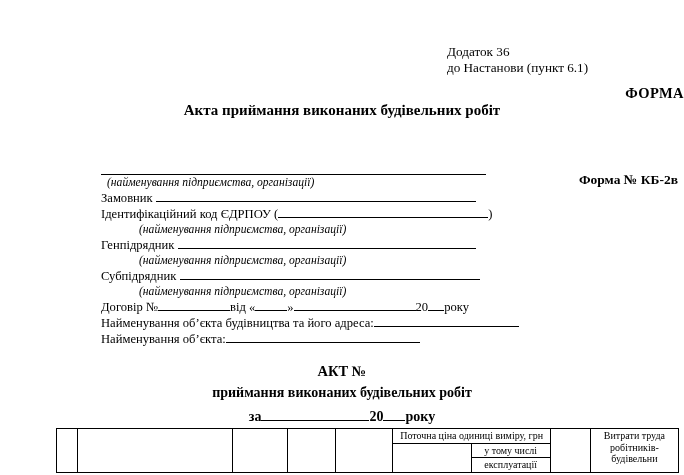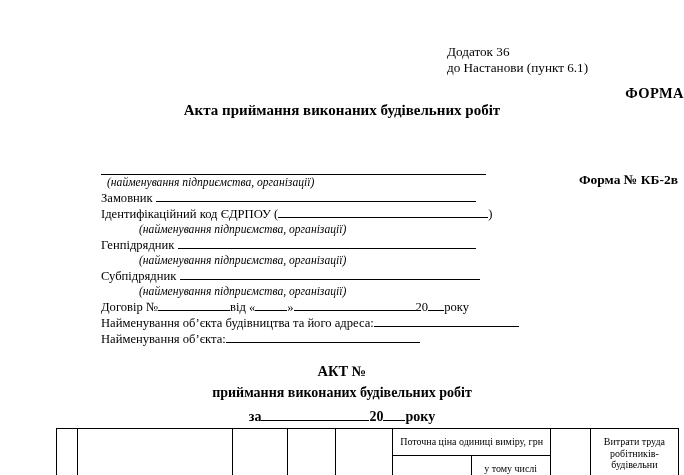--- a/index.html
+++ b/index.html
@@ -162,21 +162,21 @@
     border-collapse: collapse;
     table-layout: fixed;
     width: 623px;
     font-size: 10px;
     line-height: 11.5px;
   }
   table.kb td {
     border: 1px solid #000;
     text-align: center;
     vertical-align: top;
-    padding: 7px 2px;
+    padding: 1px 2px;
     overflow: hidden;
     word-wrap: break-word;
   }
   td.blank { border-bottom: none; }
 </style>
 </head>
 <body>
 
 <div class="page">
 

